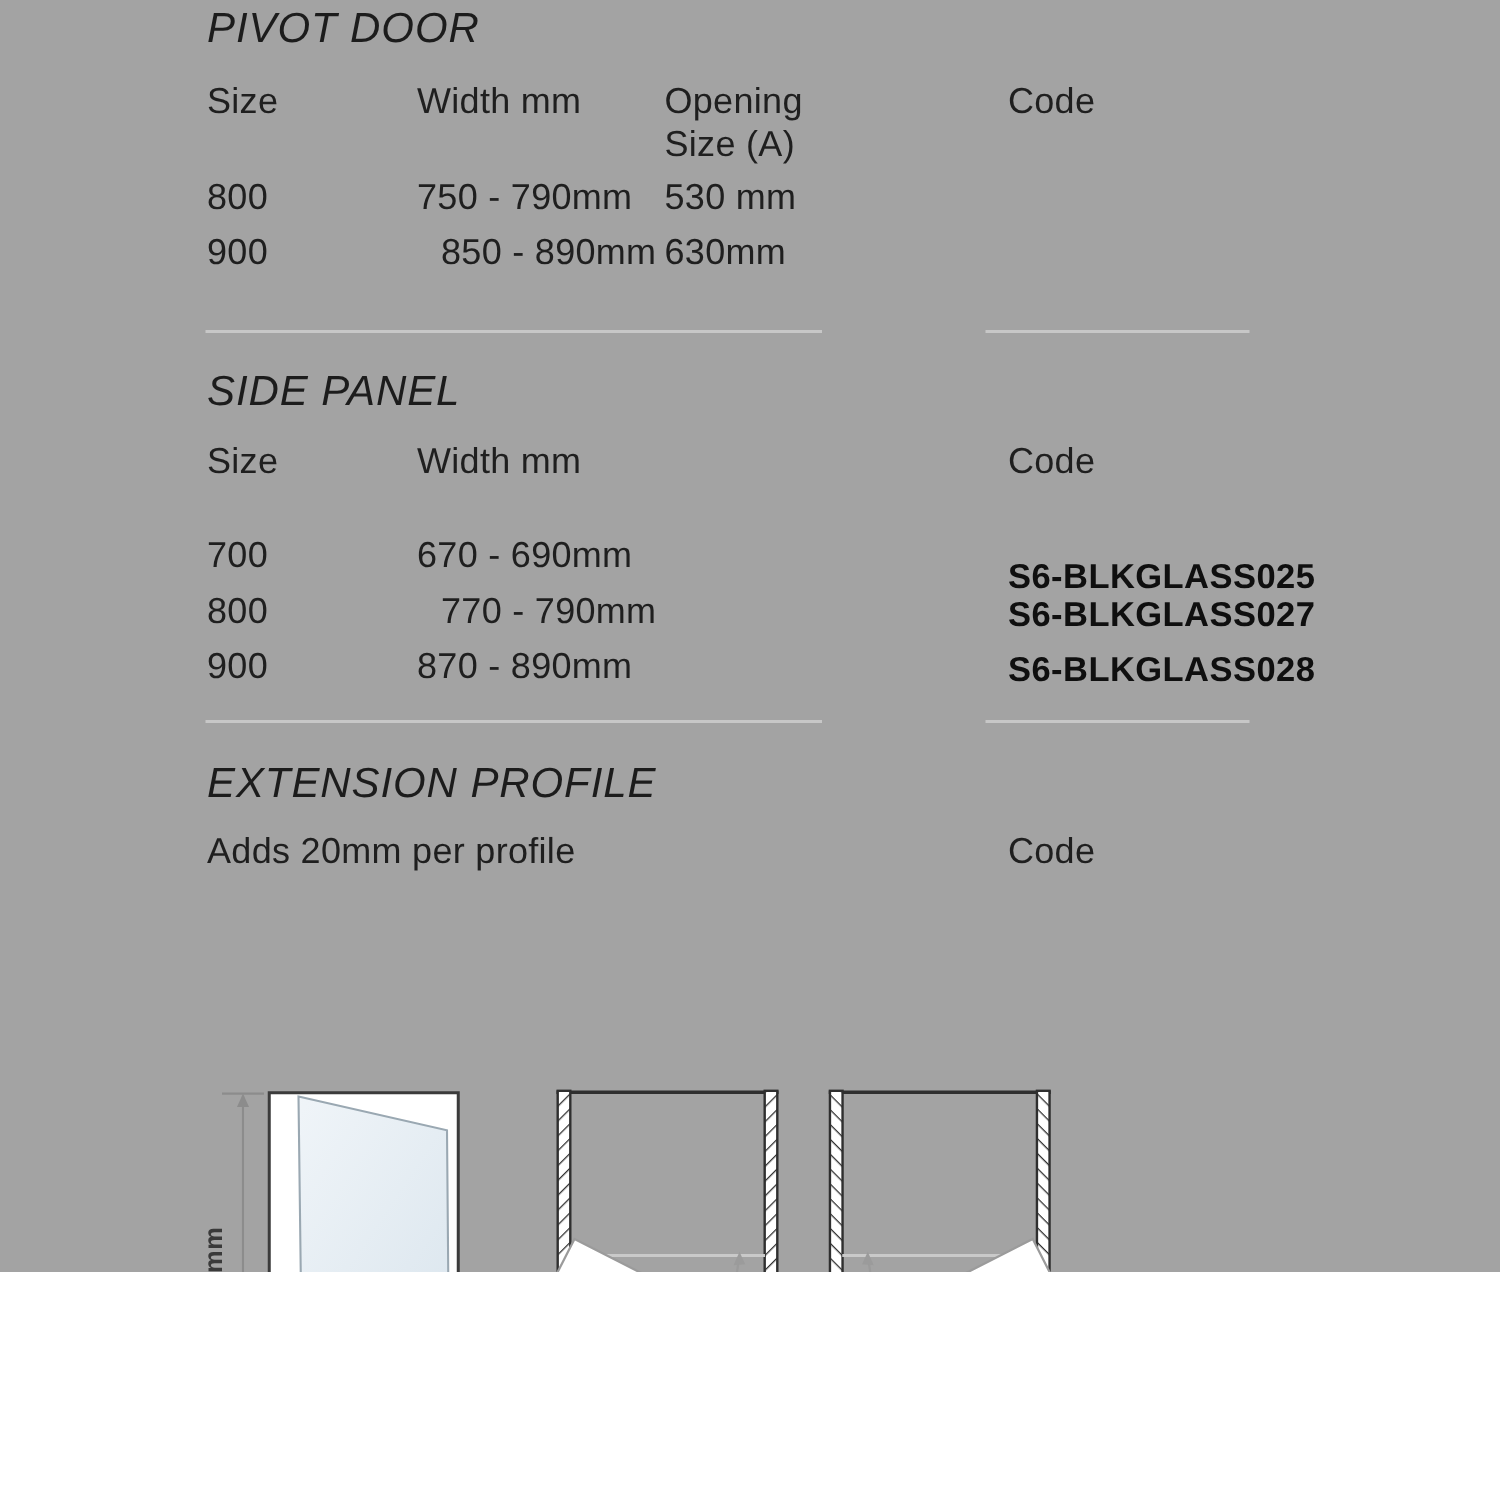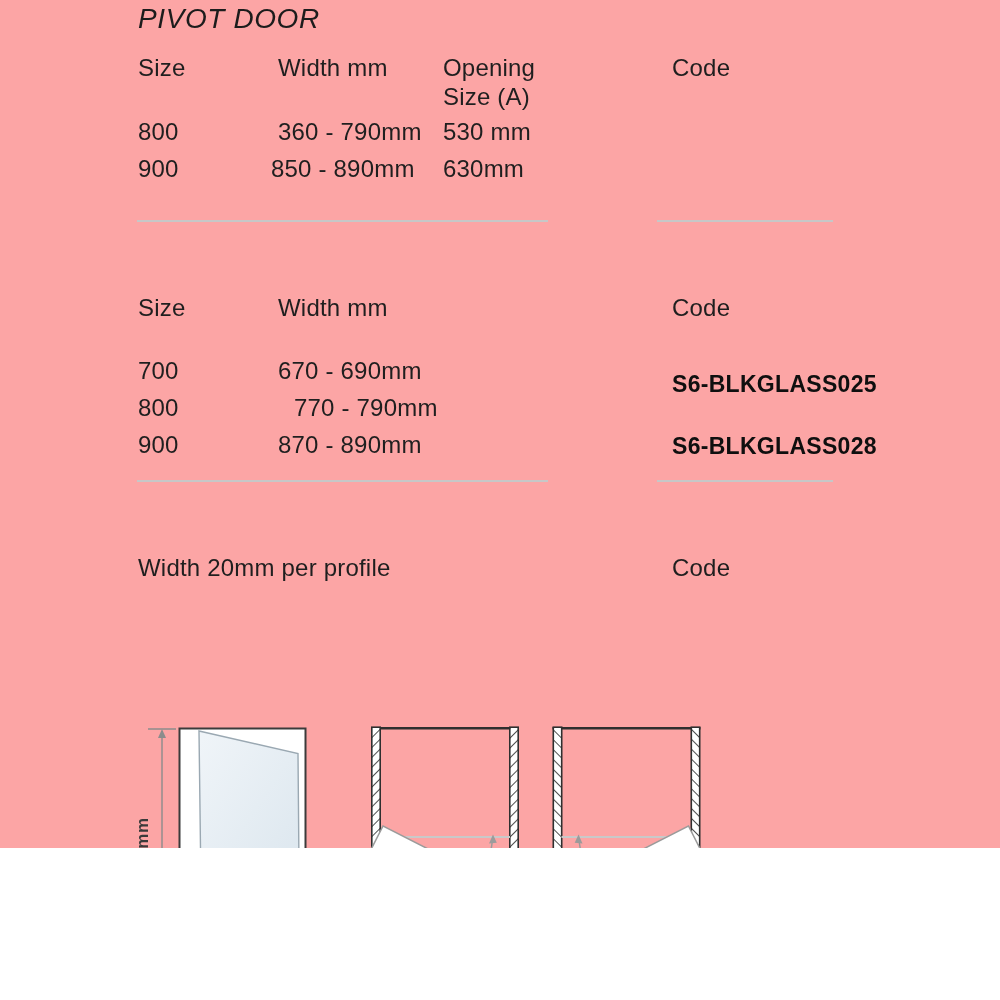--- a/index.html
+++ b/index.html
@@ -1,16 +1,16 @@
 <!DOCTYPE html>
 <html><head>
 <meta charset="utf-8">
 <style>
   html,body{margin:0;padding:0;background:#ffffff;}
-  .page{position:relative;width:1000px;height:848px;background:#fca5a5;overflow:hidden;
+  .page{position:relative;width:1000px;height:848px;background:#a3a3a3;overflow:hidden;
         font-family:"Liberation Sans", sans-serif;}
   .abs{position:absolute;white-space:nowrap;line-height:1;}
   .sec-title{font-style:italic;font-size:28px;color:#1c1c1c;letter-spacing:0.6px;}
   .cell{font-size:24px;color:#1f1f1f;letter-spacing:0.2px;text-align:center;}
   .code{font-size:23px;font-weight:bold;color:#0f0f0f;letter-spacing:0.3px;}
   .divider{position:absolute;height:2px;background:#c7c7c7;}
   .diagram-svg{position:absolute;left:100px;top:715px;}
   .dim-label{font-family:"Liberation Sans",sans-serif;font-size:17px;font-weight:bold;fill:#3a3a3a;letter-spacing:0.5px;}
   .a-label{font-family:"Liberation Sans",sans-serif;font-style:italic;font-size:31px;fill:#151515;}
 </style>
@@ -20,49 +20,52 @@
 <div class="page">
 
   <div class="abs sec-title" style="left:138px;top:5px;">PIVOT DOOR</div>
   <div class="abs cell" style="left:138px;top:56px;">Size</div>
   <div class="abs cell" style="left:278px;top:56px;">Width mm</div>
   <div class="abs cell" style="left:443px;top:56px;">Opening</div>
   <div class="abs cell" style="left:443px;top:85px;">Size (A)</div>
   <div class="abs cell" style="left:672px;top:56px;">Code</div>
 
   <div class="abs cell" style="left:138px;top:120px;">800</div>
-  <div class="abs cell" style="left:278px;top:120px;">360 - 790mm</div>
+  <div class="abs cell" style="left:278px;top:120px;">750 - 790mm</div>
   <div class="abs cell" style="left:443px;top:120px;">530 mm</div>
 
   <div class="abs cell" style="left:138px;top:157px;">900</div>
-  <div class="abs cell" style="left:271px;top:157px;">850 - 890mm</div>
+  <div class="abs cell" style="left:294px;top:157px;">850 - 890mm</div>
   <div class="abs cell" style="left:443px;top:157px;">630mm</div>
 
   <div class="divider" style="left:137px;top:220px;width:411px;"></div>
   <div class="divider" style="left:657px;top:220px;width:176px;"></div>
 
+  <div class="abs sec-title" style="left:138px;top:247px;">SIDE PANEL</div>
   <div class="abs cell" style="left:138px;top:296px;">Size</div>
   <div class="abs cell" style="left:278px;top:296px;">Width mm</div>
   <div class="abs cell" style="left:672px;top:296px;">Code</div>
 
   <div class="abs cell" style="left:138px;top:359px;">700</div>
   <div class="abs cell" style="left:278px;top:359px;">670 - 690mm</div>
   <div class="abs code" style="left:672px;top:361px;margin-top:12px;">S6-BLKGLASS025</div>
 
   <div class="abs cell" style="left:138px;top:396px;">800</div>
   <div class="abs cell" style="left:278px;top:396px;margin-left:16px;">770 - 790mm</div>
+  <div class="abs code" style="left:672px;top:398px;">S6-BLKGLASS027</div>
 
   <div class="abs cell" style="left:138px;top:433px;">900</div>
   <div class="abs cell" style="left:278px;top:433px;">870 - 890mm</div>
   <div class="abs code" style="left:672px;top:435px;">S6-BLKGLASS028</div>
 
   <div class="divider" style="left:137px;top:480px;width:411px;"></div>
   <div class="divider" style="left:657px;top:480px;width:176px;"></div>
 
-  <div class="abs cell" style="left:138px;top:556px;">Width 20mm per profile</div>
+  <div class="abs sec-title" style="left:138px;top:508px;">EXTENSION PROFILE</div>
+  <div class="abs cell" style="left:138px;top:556px;">Adds 20mm per profile</div>
   <div class="abs cell" style="left:672px;top:556px;">Code</div>
 
   <svg class="diagram-svg" width="690" height="285" viewBox="100 715 690 285">
     <defs>
       <linearGradient id="glassGrad" x1="0" y1="0" x2="0.6" y2="1">
         <stop offset="0" stop-color="#eff4f8"></stop>
         <stop offset="1" stop-color="#d7e3ec"></stop>
       </linearGradient>
       <pattern id="hatch" width="7" height="7" patternUnits="userSpaceOnUse" patternTransform="rotate(45)">
         <rect width="7" height="7" fill="#ffffff"></rect>

